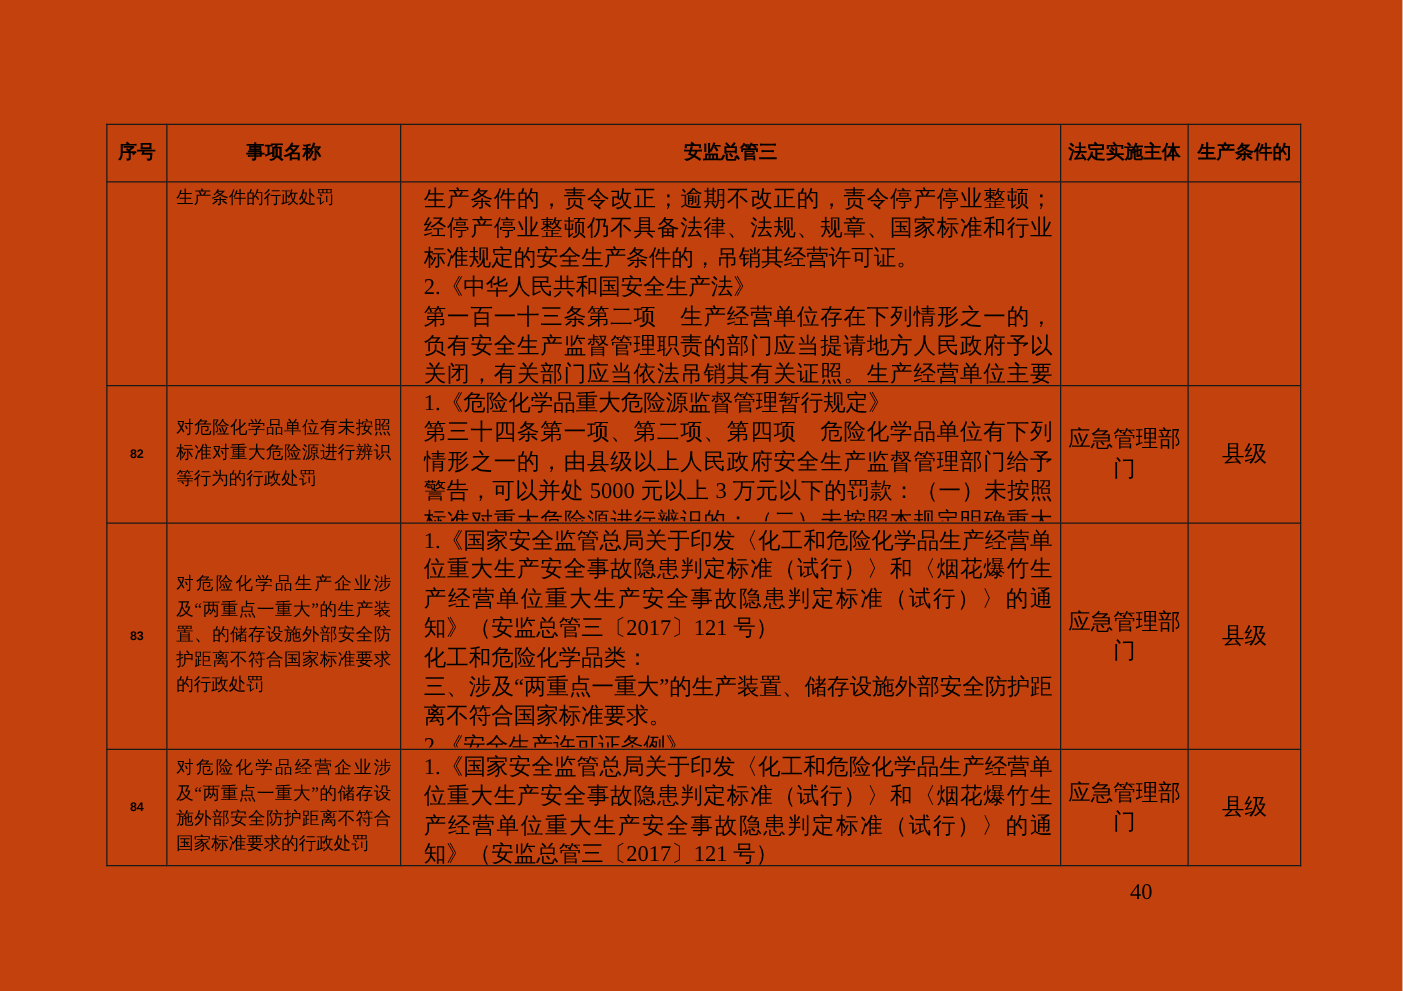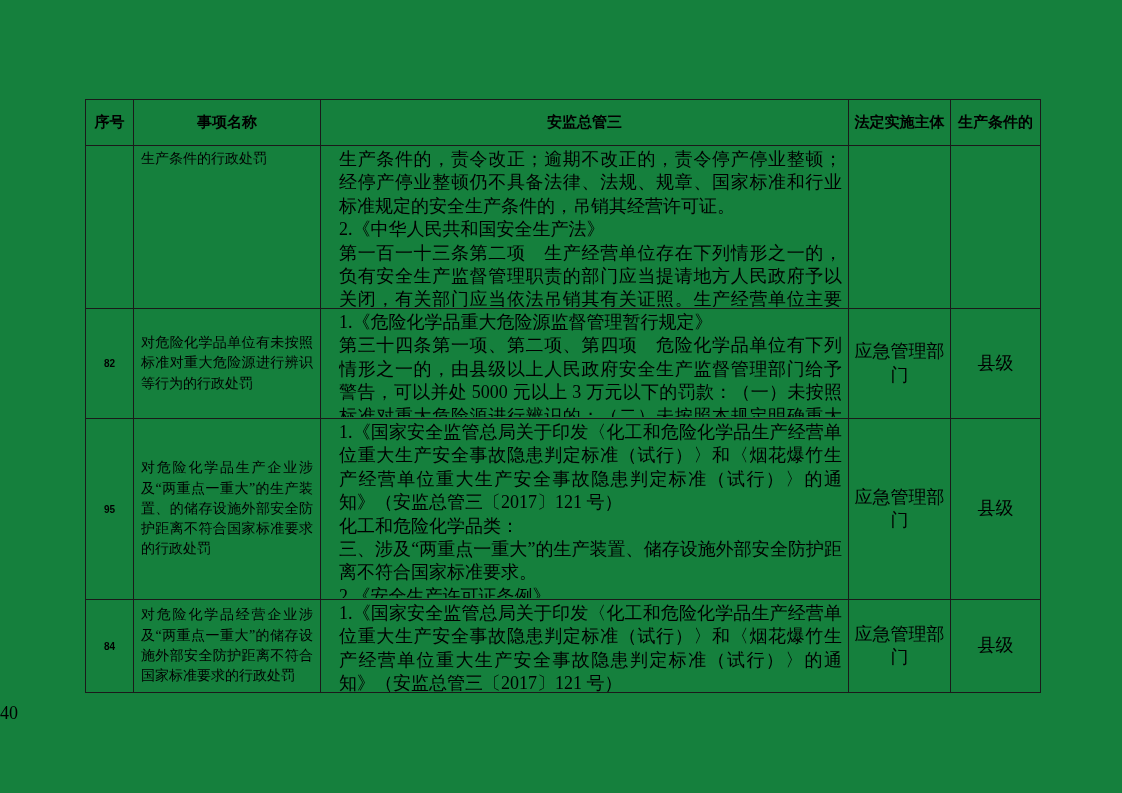--- a/index.html
+++ b/index.html
@@ -5,21 +5,21 @@
   * { margin: 0; padding: 0; box-sizing: border-box; }
   html, body {
     width: 1122px; height: 793px;
     background: #ffffff;
     font-family: "Liberation Serif", "DejaVu Serif", serif;
     color: #000000;
   }
   .page {
     position: relative;
     width: 1122px; height: 793px;
-    background: #15803d;
+    background: #c2410c;
     overflow: hidden;
   }
   table.doc-table {
     position: absolute;
     left: 85px; top: 99px;
     border-collapse: collapse;
     table-layout: fixed;
     width: 955px;
   }
   .doc-table th, .doc-table td {
@@ -70,21 +70,21 @@
   .h-r84 { height: 90px; }
   td.subject, td.level {
     text-align: center;
     font-size: 18px;
     line-height: 1.3;
   }
   .page-number {
     position: absolute;
     left: 0; top: 703px;
     width: 922px;
-    text-align: left;
+    text-align: right;
     font-size: 18px;
     font-family: "Liberation Serif", "DejaVu Serif", serif;
   }
 </style>
 </head>
 <body>
 
 <div class="page">
 
   <table class="doc-table">
@@ -121,21 +121,21 @@
         <td class="name">对危险化学品单位有未按照标准对重大危险源进行辨识等行为的行政处罚</td>
         <td class="basis">
           <div class="basis-text h-r82">1.《危险化学品重大危险源监督管理暂行规定》
 第三十四条第一项、第二项、第四项　危险化学品单位有下列情形之一的，由县级以上人民政府安全生产监督管理部门给予警告，可以并处 5000 元以上 3 万元以下的罚款：（一）未按照标准对重大危险源进行辨识的；（二）未按照本规定明确重大危险源中关键装置、重点部位的责任人或者责任机构的；（四）未按照本规定进行重大危险源备案或者核销的；</div>
         </td>
         <td class="subject">应急管理部门</td>
         <td class="level">县级</td>
       </tr>
 
       <tr class="r83">
-        <td class="seq">95</td>
+        <td class="seq">83</td>
         <td class="name">对危险化学品生产企业涉及“两重点一重大”的生产装置、的储存设施外部安全防护距离不符合国家标准要求的行政处罚</td>
         <td class="basis">
           <div class="basis-text h-r83">1.《国家安全监管总局关于印发〈化工和危险化学品生产经营单位重大生产安全事故隐患判定标准（试行）〉和〈烟花爆竹生产经营单位重大生产安全事故隐患判定标准（试行）〉的通知》（安监总管三〔2017〕121 号）
 化工和危险化学品类：
 三、涉及“两重点一重大”的生产装置、储存设施外部安全防护距离不符合国家标准要求。
 2.《安全生产许可证条例》
 第十四条第二款　安全生产许可证颁发管理机关应当加强对取得安全生产许可证的企业的监督检查，发现其不再具备本条例规定的安全生产条件的，应当暂扣或者吊销安全生产许可证。</div>
         </td>
         <td class="subject">应急管理部门</td>
         <td class="level">县级</td>

